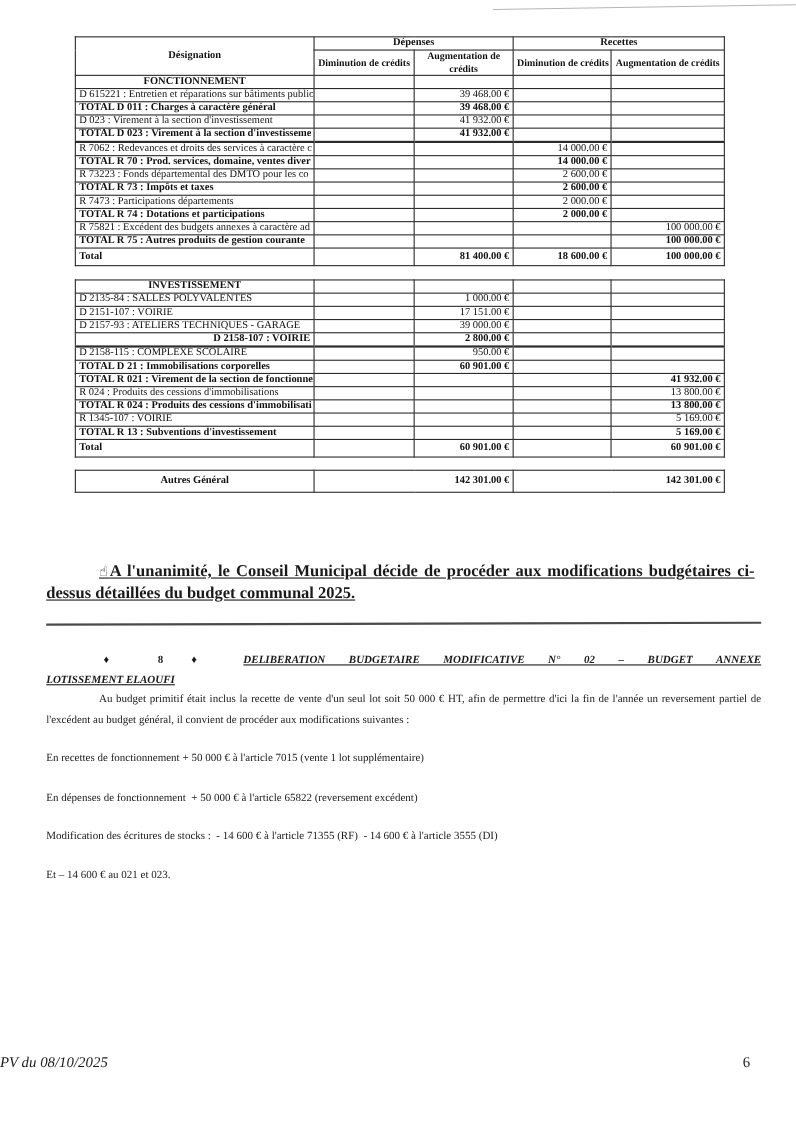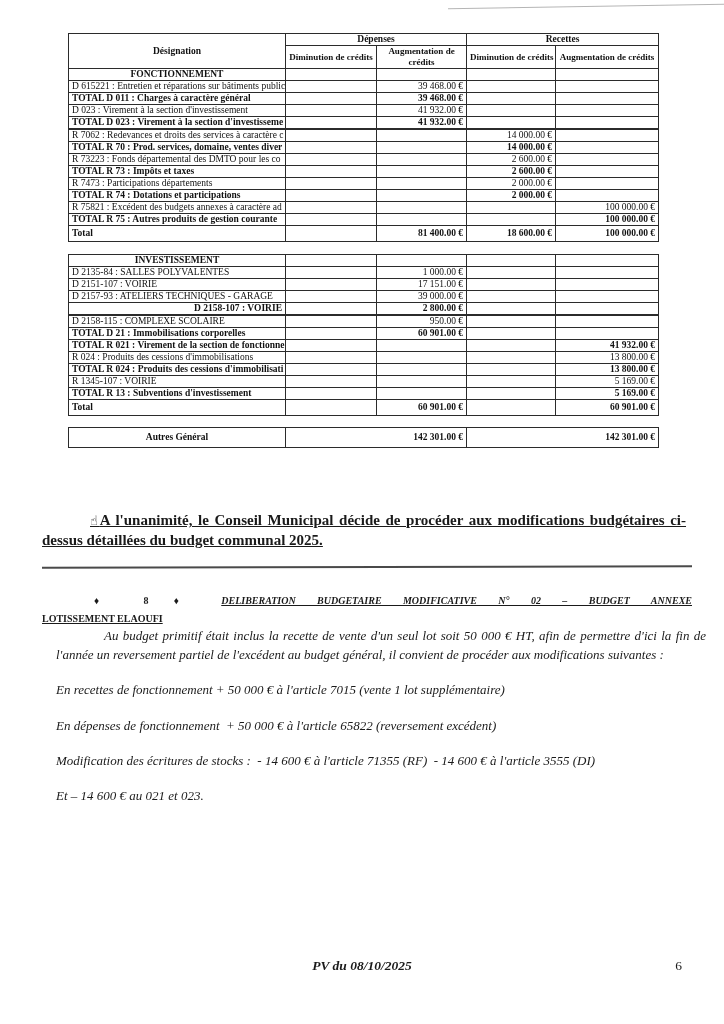--- a/index.html
+++ b/index.html
@@ -39,31 +39,31 @@
               text-align: justify; text-indent: 48px; text-decoration: underline; }
   .hand { font-family: "DejaVu Sans", sans-serif; font-size: 13px; font-weight: normal; }
 
   .rule { position: absolute; left: 42px; top: 566px; width: 650px; height: 2px;
           background: #4a4a4a; transform: rotate(-0.15deg); }
 
   .heading { position: absolute; left: 42px; top: 576px; width: 650px;
              font-size: 10px; font-weight: bold; line-height: 17px; margin-top: 16px; }
   .heading-line1 { text-align: justify; text-align-last: justify; text-indent: 52px; }
   .heading-title { font-style: italic; text-decoration: underline; }
-  .heading-line2 { text-decoration: underline; display: inline-block; margin-top: 1px; }
+  .heading-line2 { font-style: italic; text-decoration: underline; display: inline-block; margin-top: 1px; }
   .heading-prefix { font-style: normal; text-decoration: none; letter-spacing: 2px; }
 
-  .body-text { position: absolute; left: 56px; top: 626px; width: 650px;
-               font-size: 13px; line-height: 19.2px; font-style: italic; }
+  .body-text { position: absolute; left: 42px; top: 626px; width: 650px;
+               font-size: 10px; line-height: 19.2px; }
   .body-text .para { text-align: justify; text-indent: 48px; }
   .body-text .line { text-align: left; margin-top: 16px; }
 
   
-  .footer-text { position: absolute; left: 0; top: 958px; width: 724px; text-align: center;
-                 font-size: 13.5px; font-weight: bold; font-style: italic; }
+  .footer-text { position: absolute; left: 0; top: 958px; width: 724px; 
+                 font-size: 13.5px; font-weight: normal; font-style: italic; }
   .page-number { position: absolute; top: 958px; right: 42px; font-size: 13.5px; }
 </style>
 </head>
 <body>
 
 <div class="page">
 
   <div class="scan-edge"></div>
 
   <div class="table-area">

